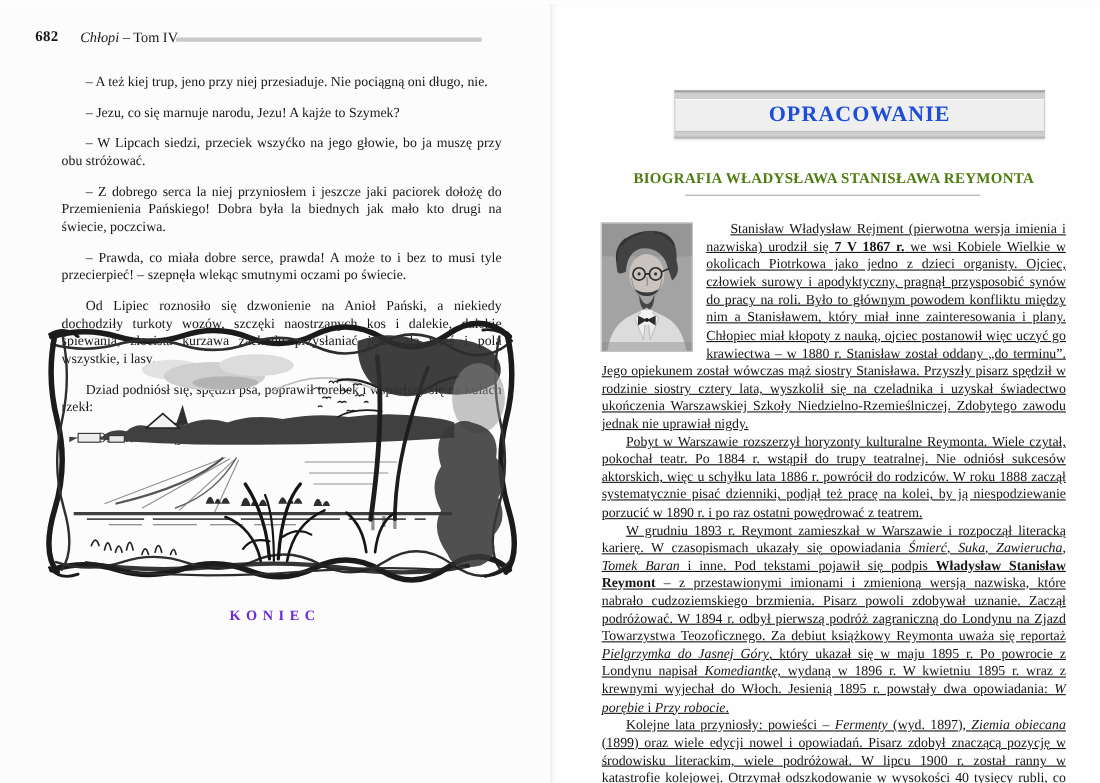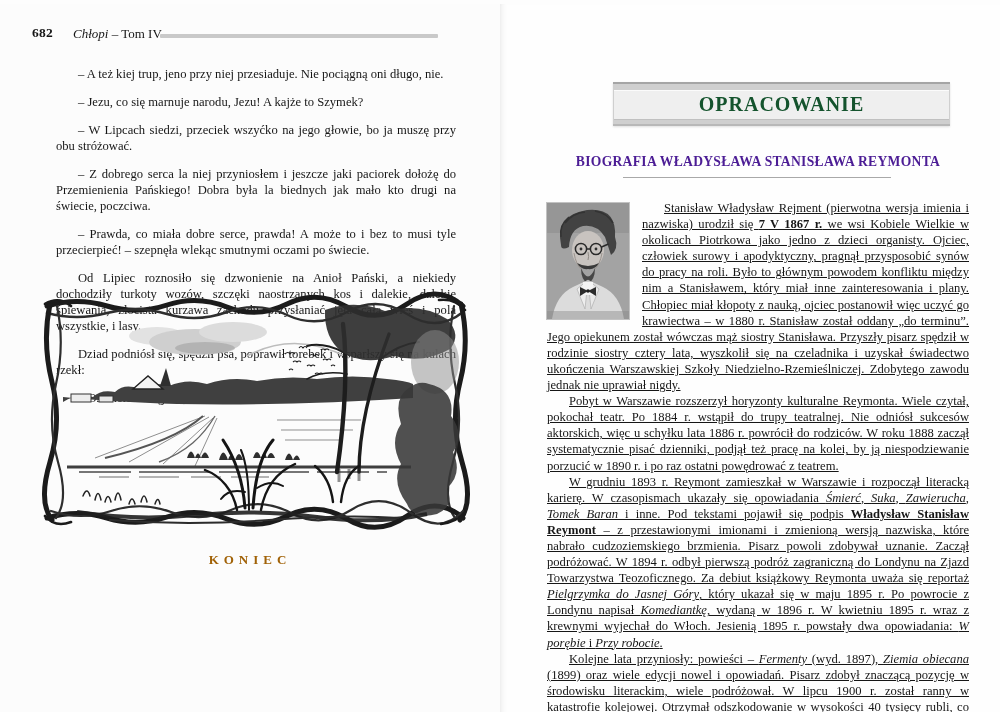--- a/index.html
+++ b/index.html
@@ -30,37 +30,37 @@
     position:absolute;left:44px;top:50px;width:424px;
     font-size:12.6px;line-height:16px;text-align:justify;
   }
   .body-text p{margin:12px;text-indent:22px;}
 
   .illustration{position:absolute;left:37px;top:286px;width:436px;height:240px;margin:0;}
   .illustration svg{display:block;}
 
   .koniec{
     position:absolute;left:0;width:500px;top:548px;text-align:center;
-    font-weight:bold;font-size:13px;letter-spacing:5px;color:#a16207;
+    font-weight:bold;font-size:13px;letter-spacing:5px;color:#6d28d9;
   }
 
   
   .banner{
     position:absolute;left:113px;top:78px;width:337px;height:44px;
     background:#cfcfcf;
     box-shadow:inset 0 2px 0 #a5a5a5, inset 0 -2px 0 #b8b8b8, 0 1px 2px rgba(0,0,0,.12);
   }
   .banner-inner{
     margin:8px 1px;height:28px;line-height:27px;background:#efefef;
     border-top:1px solid #fbfbfb;border-bottom:1px solid #c0c0c0;
-    text-align:center;font-weight:bold;font-size:20px;letter-spacing:1px;color:#14532d;
+    text-align:center;font-weight:bold;font-size:20px;letter-spacing:1px;color:#1d4ed8;
   }
   .section-title{
     position:absolute;left:47px;top:150px;width:422px;margin:0;
-    text-align:center;font-size:13.6px;font-weight:bold;letter-spacing:.3px;color:#4c1d95;
+    text-align:center;font-size:13.6px;font-weight:bold;letter-spacing:.3px;color:#4d7c0f;
   }
   .title-rule{position:absolute;left:123px;top:173px;width:268px;height:1px;background:#a8a8a8;}
 
   .bio{
     position:absolute;left:47px;top:196px;width:422px;
     font-size:12.6px;line-height:16.1px;text-align:justify;
   }
   .bio p{margin:0;text-indent:22px;text-decoration:underline;}
   .portrait{
     float:left;width:82px;height:116px;margin:3px 13px 3px 0;

